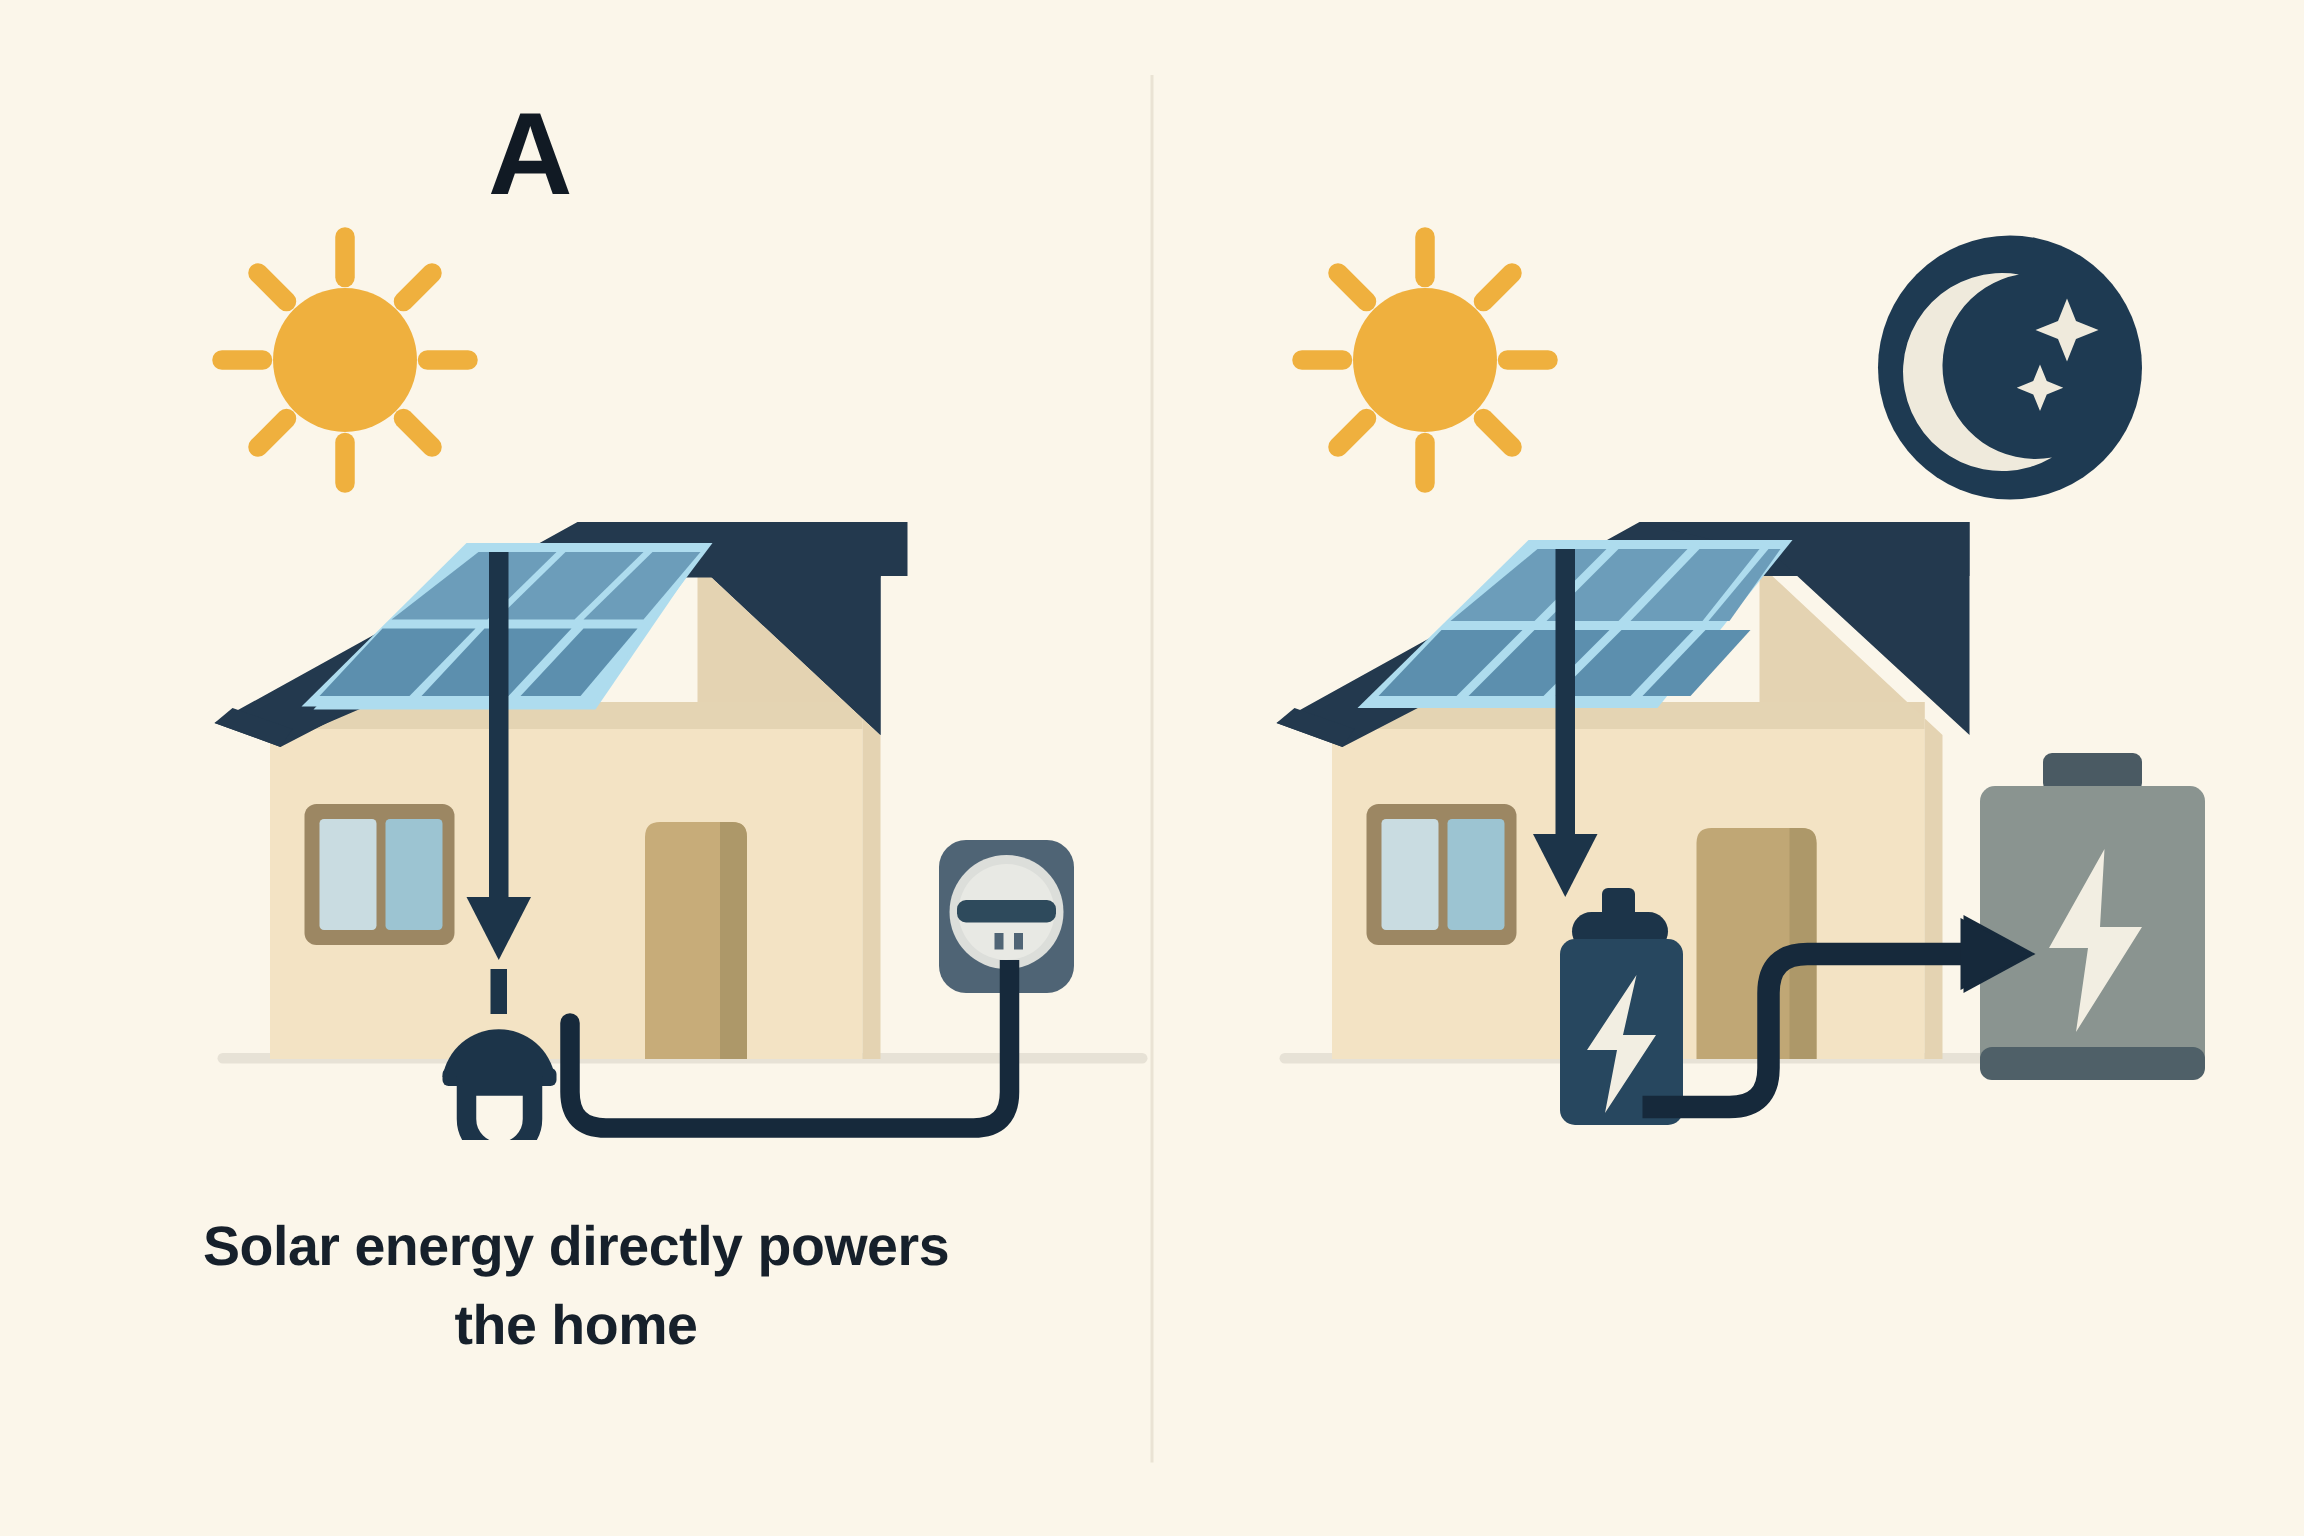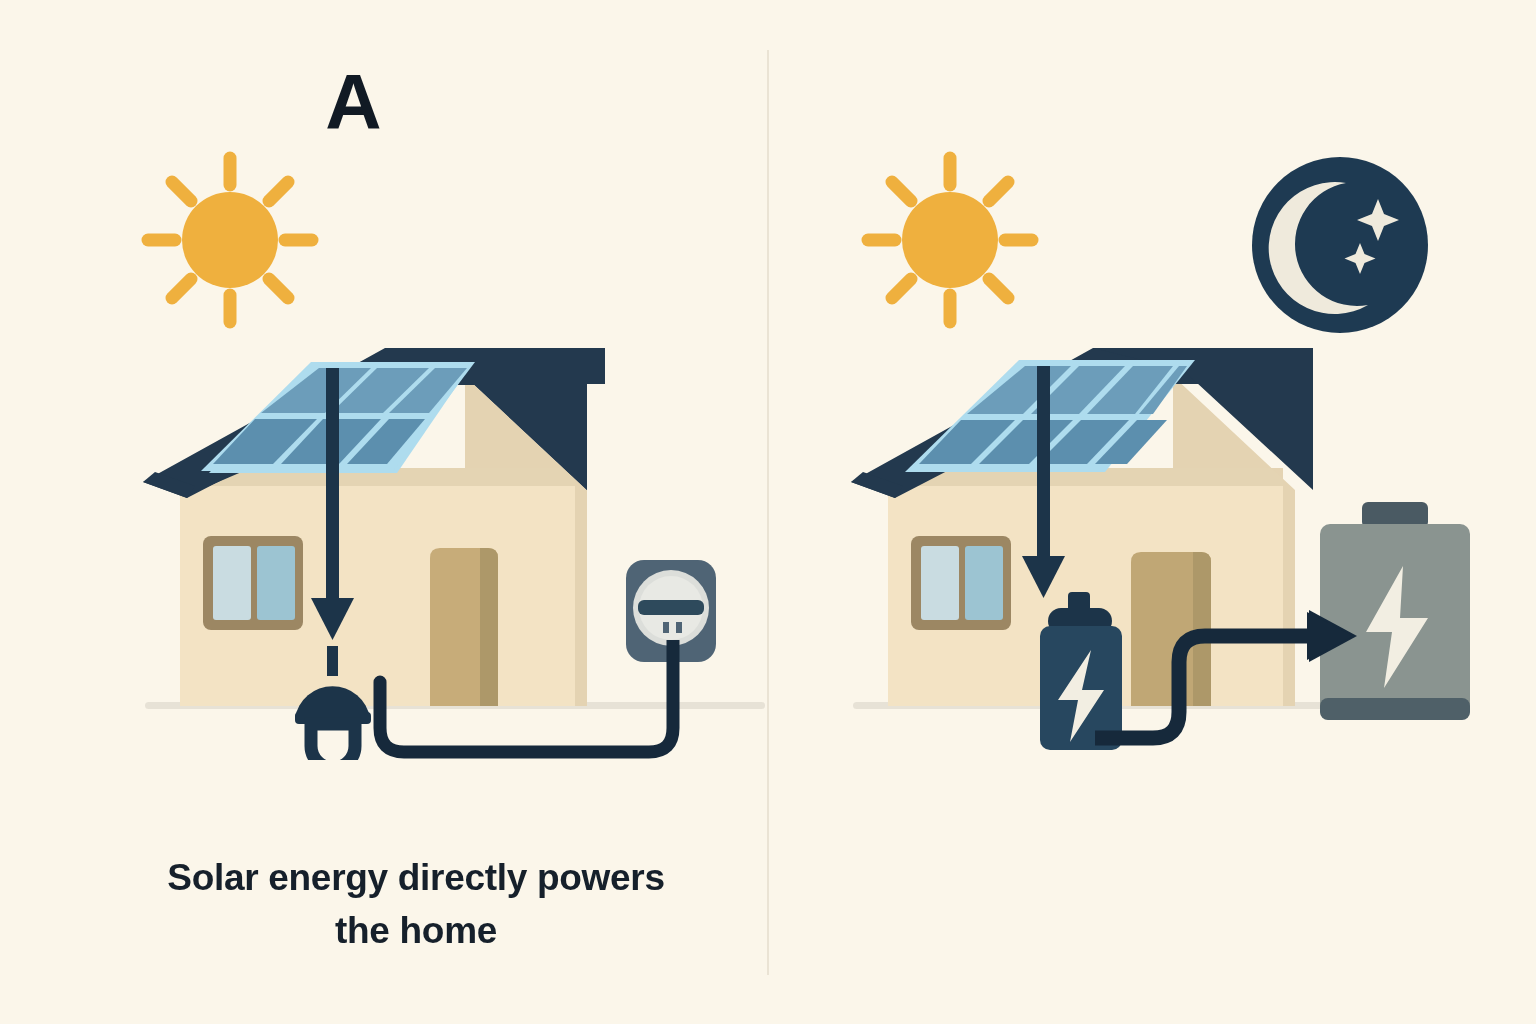--- a/index.html
+++ b/index.html
@@ -36,21 +36,21 @@
 
   .caption{
     position:absolute;
     text-align:center;
     color:#16202B;
     font-size:37px;
     font-weight:bold;
     line-height:1.42;
     letter-spacing:-0.3px;
   }
-  #caption-a{left:166px;top:805px;width:500px;margin-top:47px;}
+  #caption-a{left:134px;top:805px;width:500px;}
 
   svg{display:block;}
 </style>
 </head>
 <body>
 
 <div id="stage">
 
   <div class="divider"></div>
 

